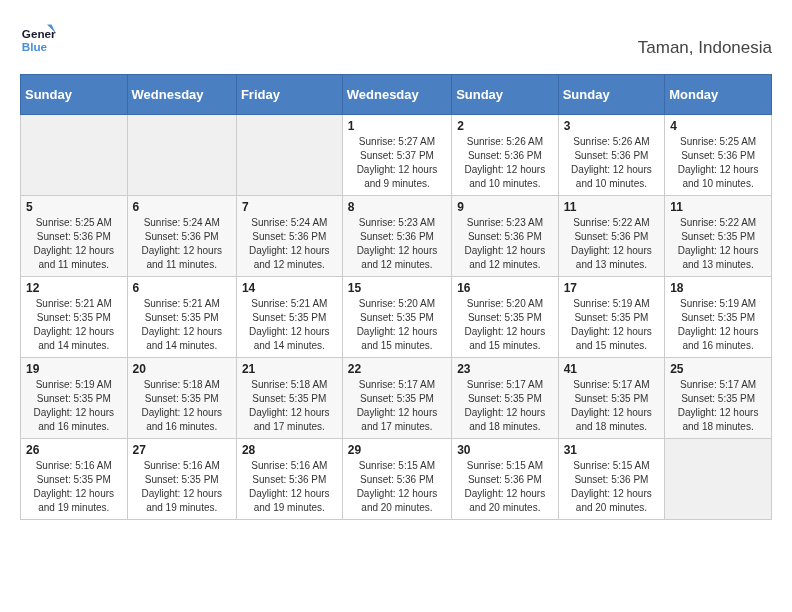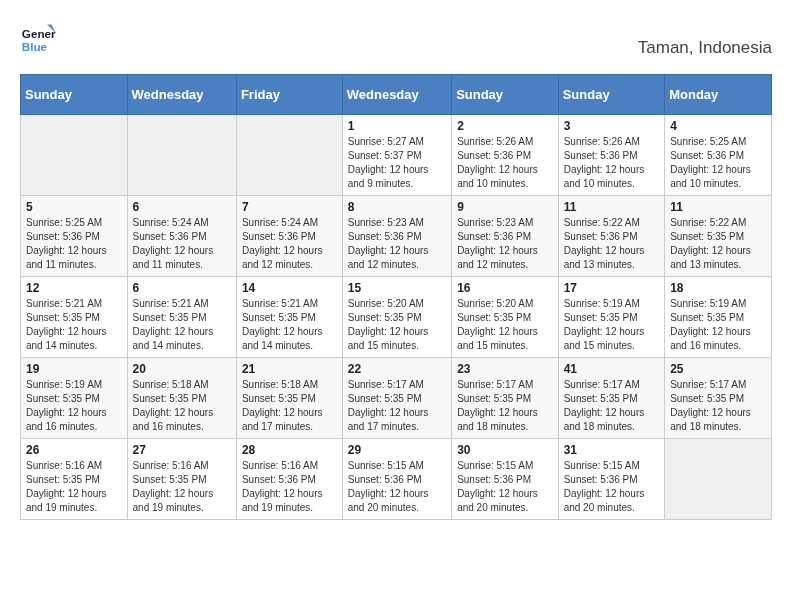--- a/index.html
+++ b/index.html
@@ -72,20 +72,21 @@
     .day-num {
       font-weight: bold;
       font-size: 12px;
       display: block;
       margin-bottom: 2px;
     }
     .day-info {
       font-size: 10px;
       line-height: 1.4;
       color: #333;
+      text-align: center;
     }
     .empty-cell {
       background: #f0f0f0 !important;
     }
   </style>
 </head>
 <body>
 
 <div class="page">
   <div class="header">

